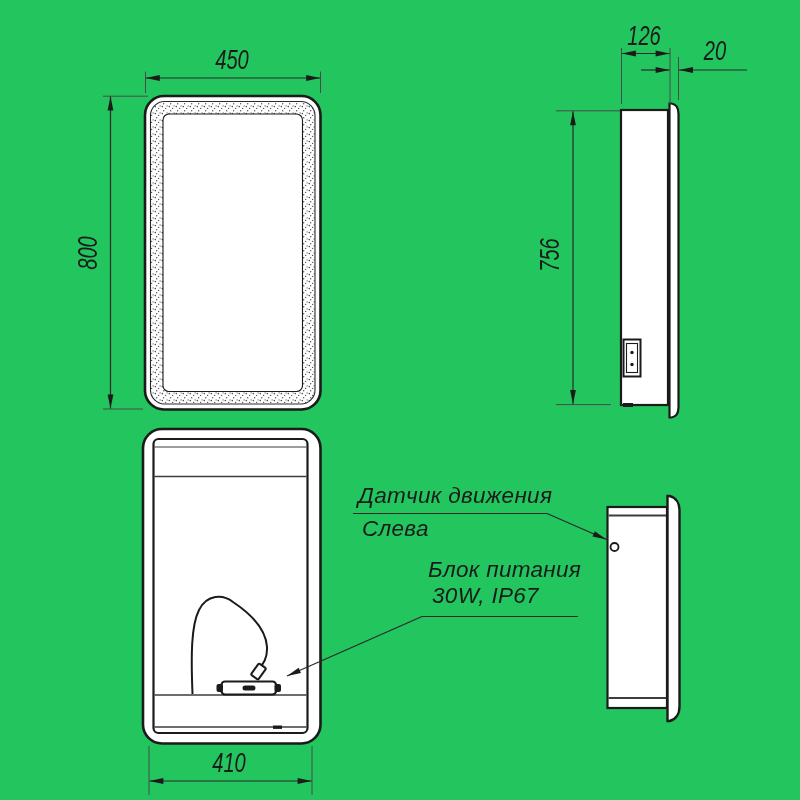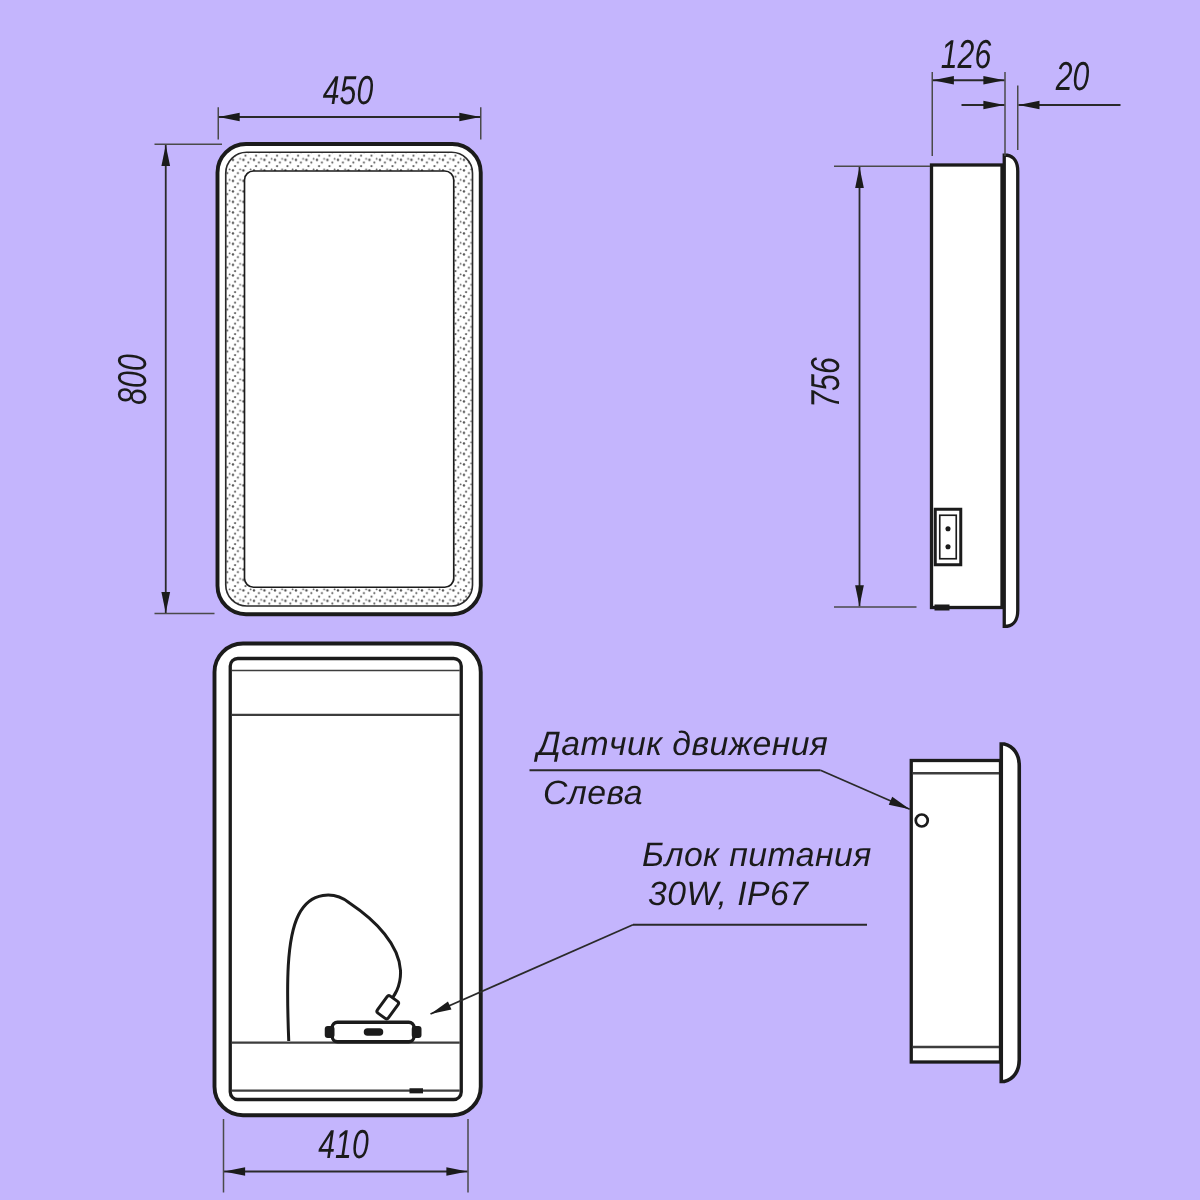--- a/index.html
+++ b/index.html
@@ -1,16 +1,16 @@
 <!DOCTYPE html>
 <html><head>
 <meta charset="utf-8">
 <style>
   html,body{margin:0;padding:0;background:#ffffff;}
-  .page{position:relative;width:800px;height:800px;background:#c4b5fd;overflow:hidden;}
+  .page{position:relative;width:800px;height:800px;background:#22c55e;overflow:hidden;}
   svg{display:block;}
   .dimtext{font-family:"Liberation Sans",sans-serif;font-style:italic;font-size:24px;fill:#1b1b1b;}
   .notetext{font-family:"Liberation Sans",sans-serif;font-style:italic;font-size:22.5px;fill:#1b1b1b;letter-spacing:.3px;}
   .thick{stroke:#1b1b1b;fill:#ffffff;}
   .thin{stroke:#3d3d3d;fill:none;}
   .dimline{stroke:#2a2a2a;stroke-width:1.2;fill:none;}
   .extline{stroke:#4a4a4a;stroke-width:1;fill:none;}
   .black{fill:#1b1b1b;stroke:none;}
 </style>
 </head>

